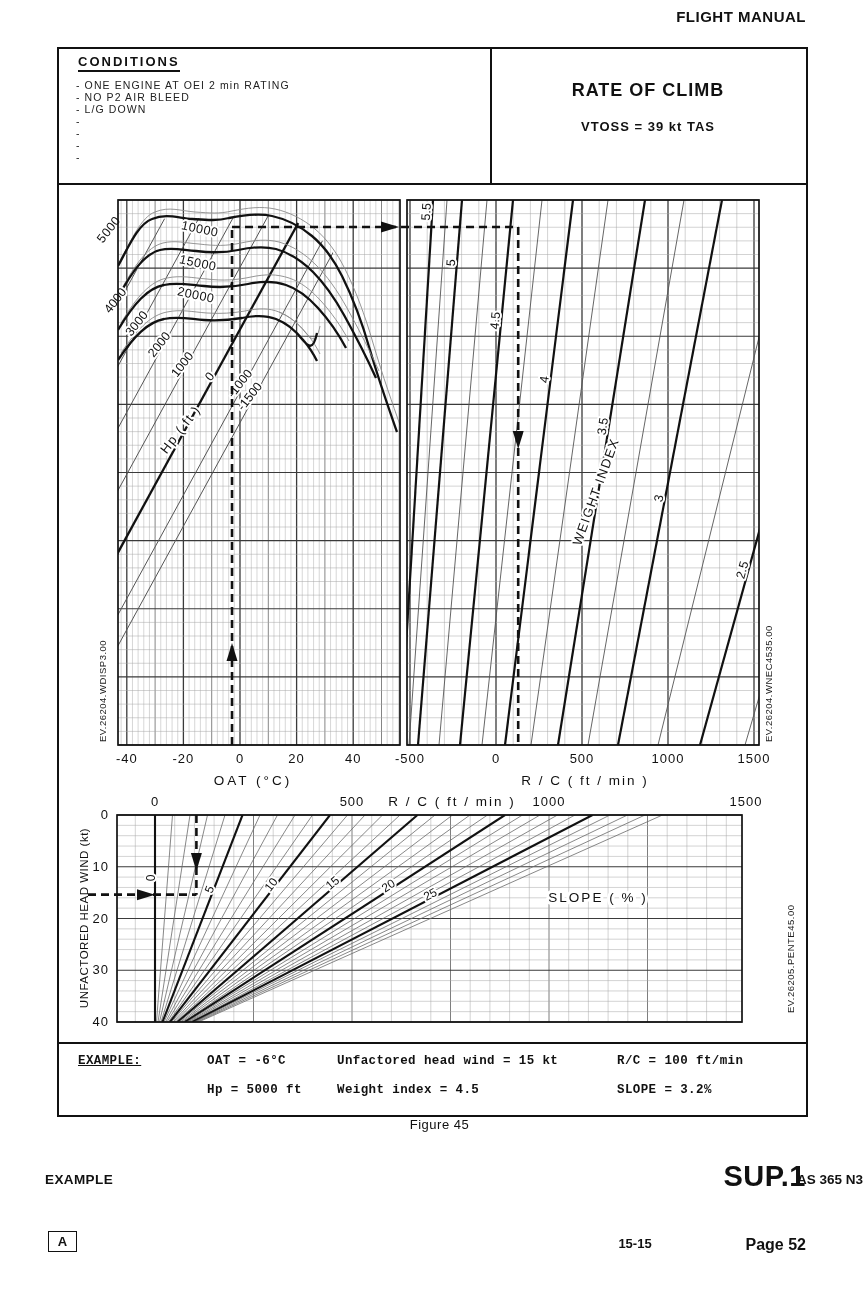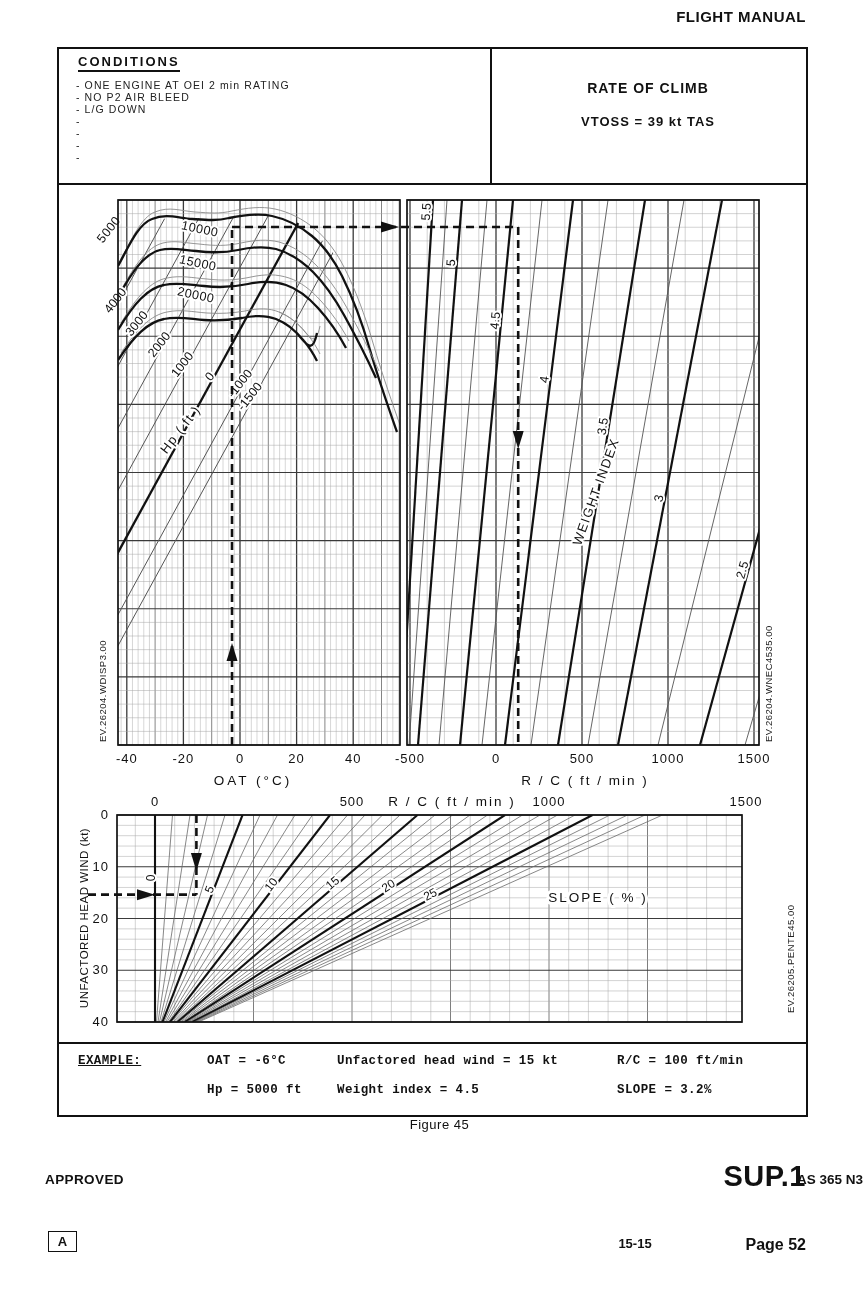--- a/index.html
+++ b/index.html
@@ -8,21 +8,21 @@
   .abs{position:absolute;}
   .flight-manual{top:8px;right:57px;font-size:15px;font-weight:bold;letter-spacing:.5px;margin-left:15px;}
   .outer-box{left:57px;top:47px;width:747px;height:1066px;border:2px solid #111;}
   .cond-divider{left:490px;top:47px;width:0;height:136px;border-left:2px solid #111;}
   .cond-hline{left:57px;top:183px;width:749px;height:0;border-top:2px solid #111;}
   .ex-hline{left:57px;top:1042px;width:749px;height:0;border-top:2px solid #111;}
   .cond-title{left:78px;top:54px;font-size:13px;font-weight:bold;letter-spacing:2px;
               border-bottom:2px solid #111;padding-bottom:1px;}
   .cond-items{left:76px;top:79px;font-size:10.5px;letter-spacing:1.1px;line-height:12px;color:#222;}
   .title-block{left:490px;top:47px;width:316px;height:136px;text-align:center;}
-  .tb1{margin-top:33px;font-size:14px;font-weight:bold;letter-spacing:1px;}
+  .tb1{margin-top:33px;font-size:18px;font-weight:bold;letter-spacing:1px;}
   .tb2{font-size:14px;font-weight:bold;letter-spacing:1px;}
   .tb3{margin-top:18px;font-size:13px;font-weight:bold;letter-spacing:1px;}
   .example-row{font-size:12.5px;font-weight:bold;letter-spacing:.4px;white-space:nowrap;font-family:Liberation Mono, monospace;}
   .ex-label{left:78px;top:1054px;text-decoration:underline;}
   .ex-c2r1{left:207px;top:1054px;}
   .ex-c3r1{left:337px;top:1054px;}
   .ex-c4r1{left:617px;top:1054px;}
   .ex-c2r2{left:207px;top:1083px;}
   .ex-c3r2{left:337px;top:1083px;}
   .ex-c4r2{left:617px;top:1083px;}
@@ -443,19 +443,19 @@
   <div class="abs example-row ex-label">EXAMPLE:</div>
   <div class="abs example-row ex-c2r1">OAT = -6°C</div>
   <div class="abs example-row ex-c3r1">Unfactored head wind = 15 kt</div>
   <div class="abs example-row ex-c4r1">R/C = 100 ft/min</div>
   <div class="abs example-row ex-c2r2">Hp = 5000 ft</div>
   <div class="abs example-row ex-c3r2">Weight index = 4.5</div>
   <div class="abs example-row ex-c4r2">SLOPE = 3.2%</div>
 
   <div class="abs fig-caption">Figure 45</div>
 
-  <div class="abs approved">APPROVED</div>
+  <div class="abs approved">EXAMPLE</div>
   <div class="abs aircraft">AS 365 N3</div>
   <div class="abs sup">SUP.1</div>
   <div class="abs rev-box">A</div>
   <div class="abs section">15-15</div>
   <div class="abs pageno">Page 52</div>
 </div>
 
 </body></html>

